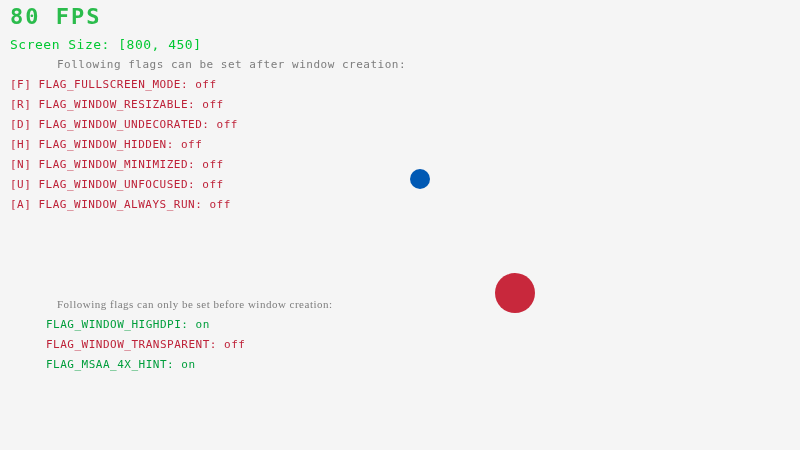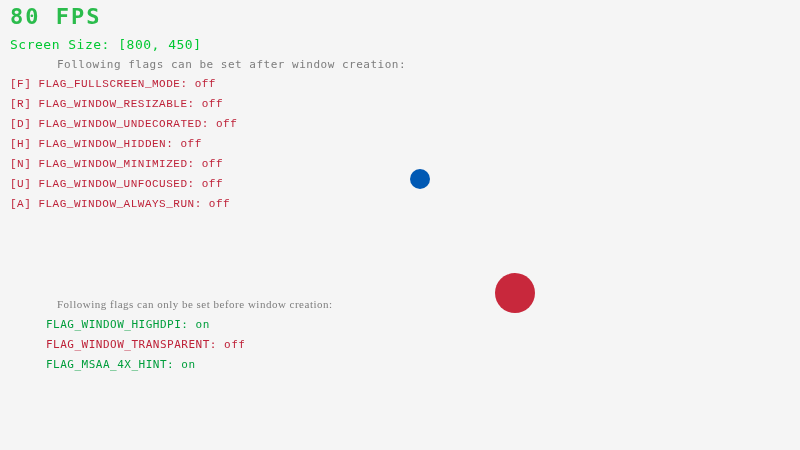--- a/index.html
+++ b/index.html
@@ -52,21 +52,21 @@
   #hdr-before { top: 299px; font-family: Liberation Serif, serif; }
 
   
   #flag-list-runtime, #flag-list-creation {
     position: absolute;
     left: 10px;
     margin: 0;
     padding: 0;
     list-style: none;
   }
-  #flag-list-runtime  { top: 79px; font-family: Liberation Mono, monospace; }
+  #flag-list-runtime  { top: 79px; }
   #flag-list-creation { top: 319px; margin-left: 36px; }
 
   .flag-row {
     height: 20px;
     font-size: 11px;
     white-space: pre;
     letter-spacing: 0.5px;
     line-height: 1;
   }
   .flag-row.state-off { color: #be2138; }

